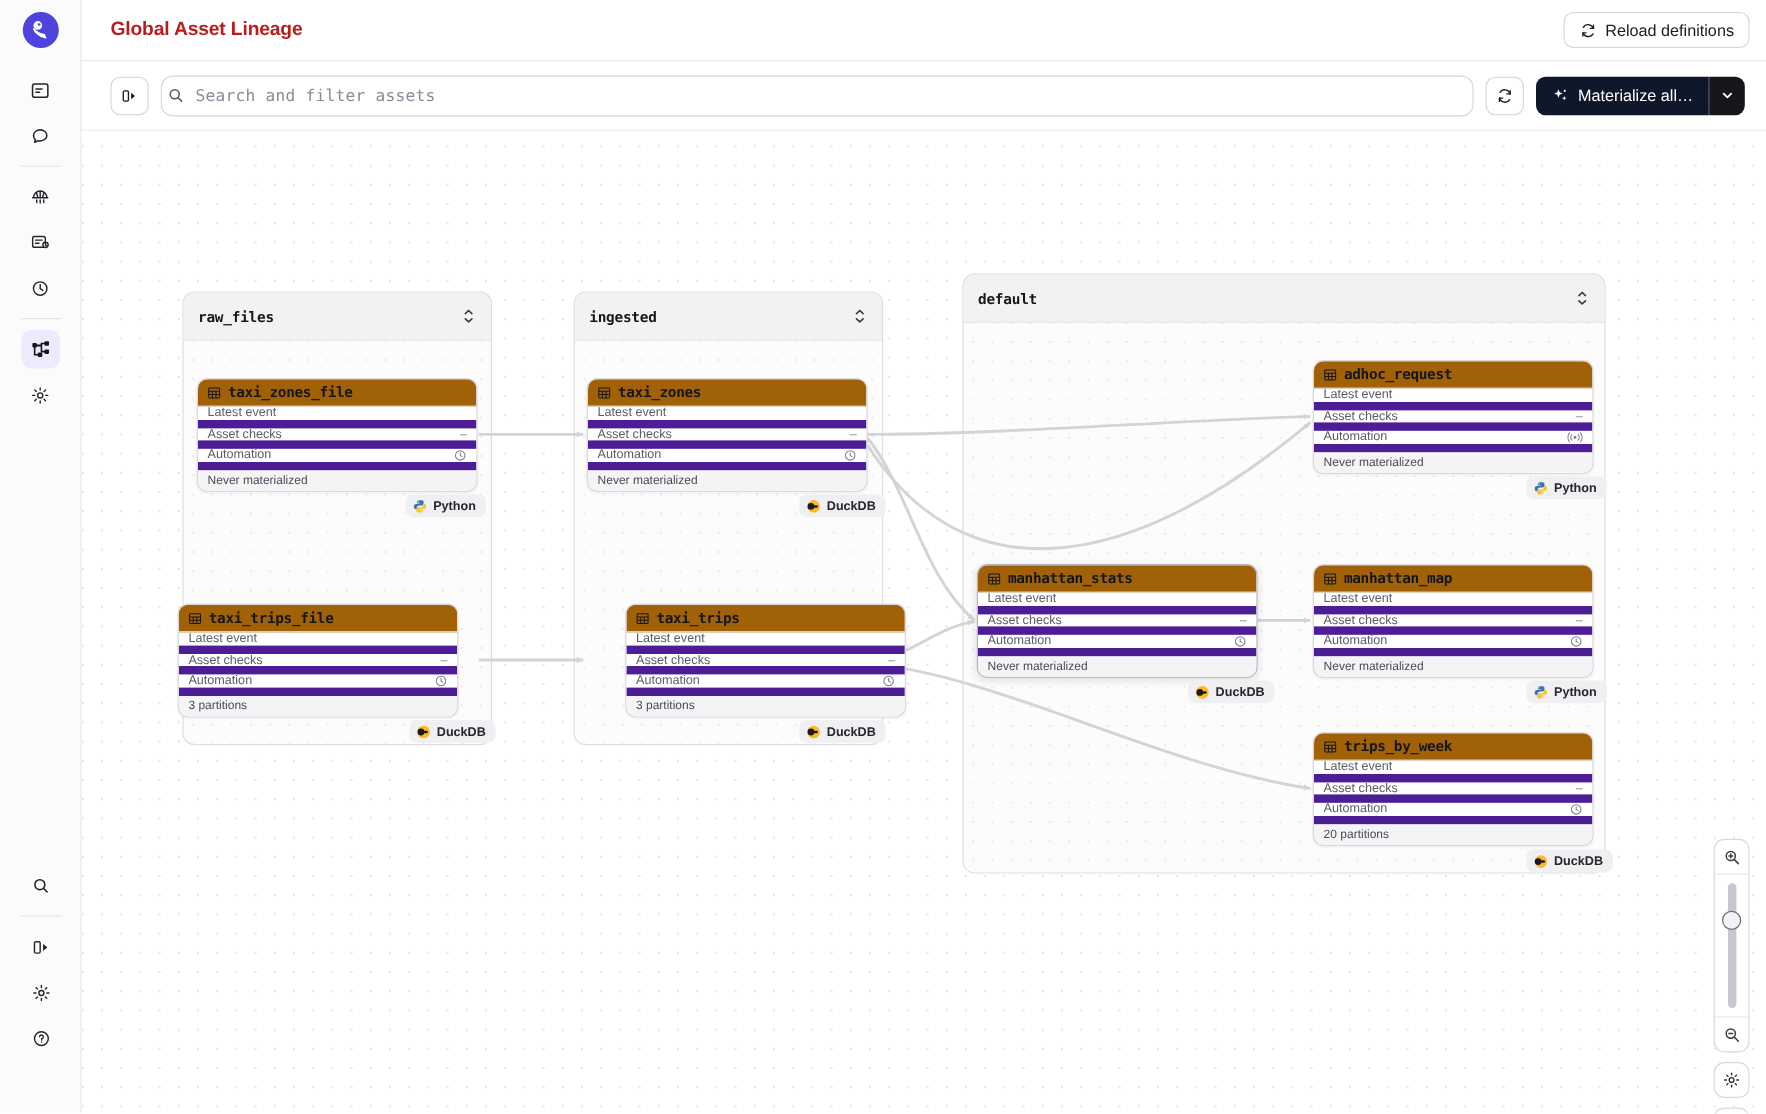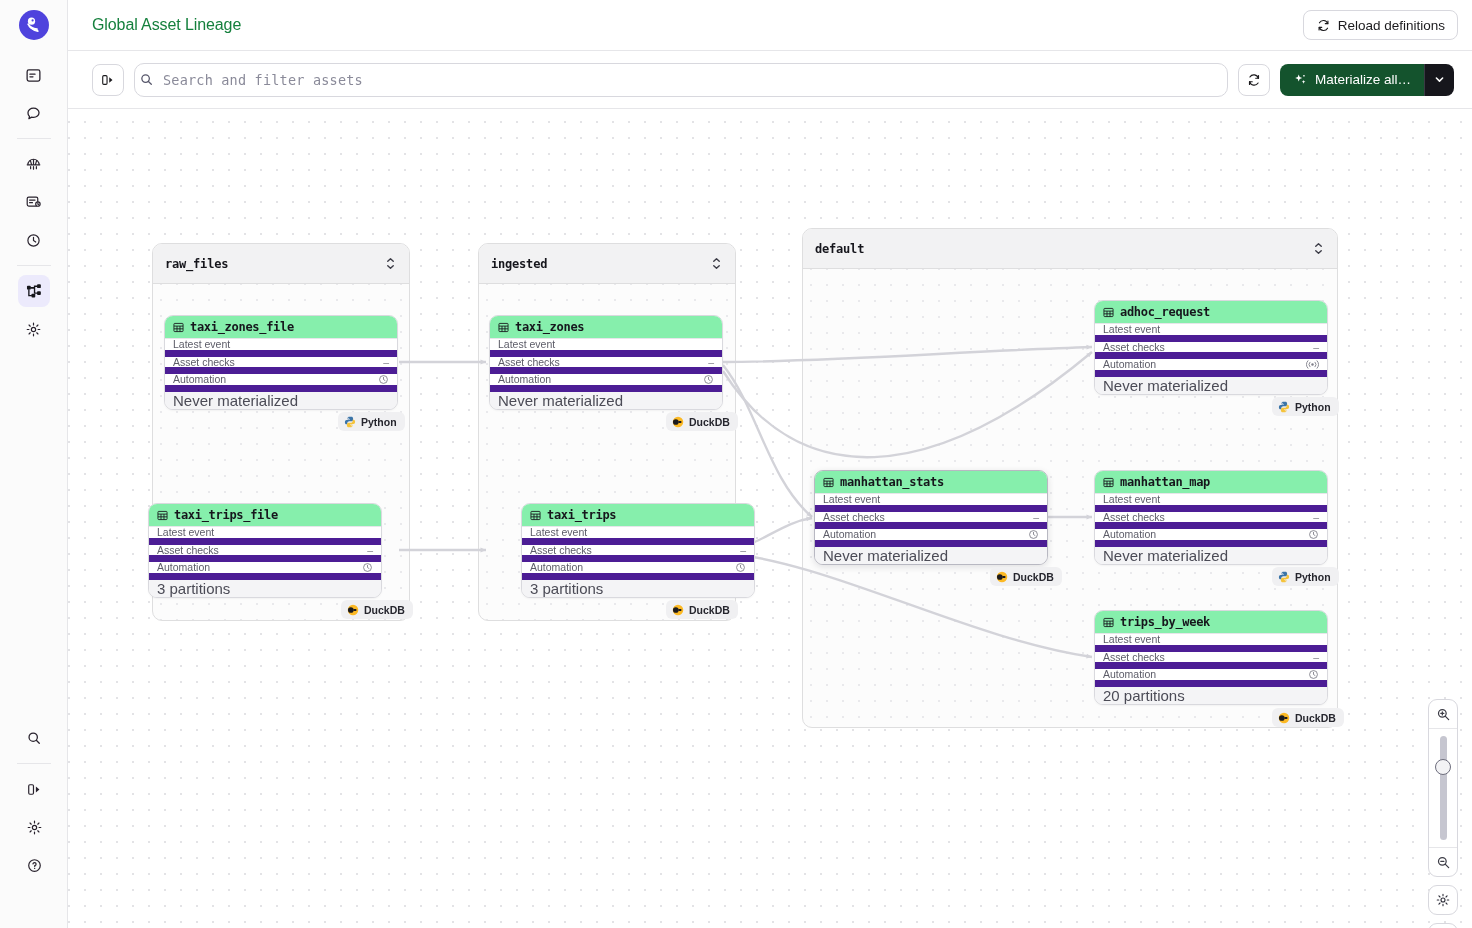--- a/index.html
+++ b/index.html
@@ -42,21 +42,21 @@
   
   .main { flex: 1 1 auto; display: flex; flex-direction: column; min-width: 0; }
 
   .topbar {
     height: 51px; flex: 0 0 51px;
     border-bottom: 1px solid #e6e6e9;
     display: flex; align-items: center;
     padding: 0 14px 0 24px;
     background: #ffffff;
   }
-  .page-title { font-size: 16px; font-weight: 400; letter-spacing: -0.1px; color: #15803d; text-align: center; }
+  .page-title { font-size: 16px; font-weight: 700; letter-spacing: -0.1px; color: #b91c1c; text-align: center; }
   .spacer { flex: 1 1 auto; }
   .btn-outline {
     height: 30px; display: inline-flex; align-items: center; gap: 7px;
     padding: 0 12px; border: 1px solid #d8d8de; border-radius: 8px;
     background: #fff; font-size: 13.5px; color: #1b1a1d; cursor: pointer;
     white-space: nowrap;
   }
 
   .filterbar {
     height: 58px; flex: 0 0 58px;
@@ -78,21 +78,21 @@
   .search-input {
     border: none; outline: none; background: transparent;
     font-family: "DejaVu Sans Mono", monospace;
     font-size: 13.5px; color: #5b5b66; width: 100%;
     letter-spacing: .2px;
   }
   .search-input::placeholder { color: #8a8a99; }
   .btn-primary-group { display: flex; align-items: stretch; }
   .btn-primary {
     height: 32px; display: inline-flex; align-items: center; gap: 7px;
-    padding: 0 13px; background: #14532d; color: #fff; border: none;
+    padding: 0 13px; background: #0f172a; color: #fff; border: none;
     border-radius: 8px 0 0 8px; font-size: 13.5px; cursor: pointer; white-space: nowrap;
   }
   .btn-primary-caret {
     height: 32px; width: 30px; background: #16161c; color: #fff;
     border: none; border-left: 1px solid #3a3a44; border-radius: 0 8px 8px 0;
     display: flex; align-items: center; justify-content: center; cursor: pointer;
   }
 
   
   .canvas {
@@ -129,37 +129,37 @@
   
   .node {
     position: absolute; width: 234px;
     border: 1px solid #d9d9de; border-radius: 9px;
     background: #ffffff; overflow: hidden;
     box-shadow: 0 1px 2px rgba(16,16,30,.045);
     cursor: pointer;
   }
   .node.focused { border-color: #b8b8c2; box-shadow: 0 2px 7px rgba(16,16,30,.12); }
   .node-header {
-    height: 23px; background: #86efac; border-bottom: 1px solid #e6e6ea;
+    height: 23px; background: #a16207; border-bottom: 1px solid #e6e6ea;
     display: flex; align-items: center; gap: 6px; padding: 0 8px;
   }
   .node-title {
     font-family: "DejaVu Sans Mono", monospace;
     font-size: 12px; font-weight: 700; color: #16161c; letter-spacing: -0.3px;
     white-space: nowrap; overflow: hidden;
   }
   .node-row {
     height: 17.5px; display: flex; align-items: center; justify-content: space-between;
     padding: 0 8px; font-size: 10.5px; color: #5c5c68;
     border-bottom: 7px solid #4c1d95;
   }
   .node-row .val { color: #86868f; font-size: 10.5px; display:flex; align-items:center; }
   .node-footer {
     height: 17.5px; display: flex; align-items: center; padding: 0 8px;
-    font-size: 15px; color: #4b4b56; background: #f4f4f6;
+    font-size: 10px; color: #4b4b56; background: #f4f4f6;
   }
   .badge {
     position: absolute; height: 19px; border-radius: 6px; background: #f0f0f2;
     display: inline-flex; align-items: center; gap: 5px; padding: 0 8px 0 6px;
     font-size: 10.5px; font-weight: 700; color: #26262e;
   }
 
   
   .zoom-stack {
     position: absolute; right: 14px; top: 590px; width: 30px;

